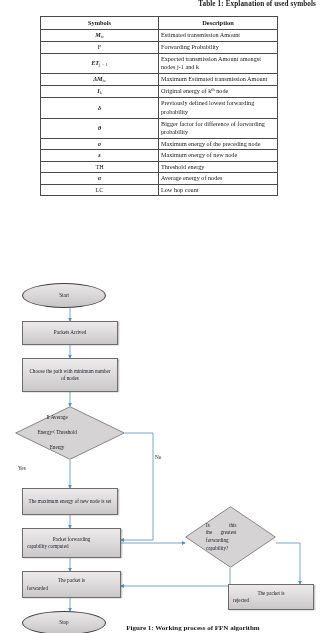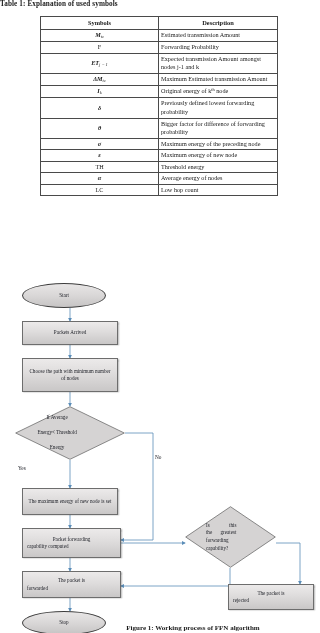--- a/index.html
+++ b/index.html
@@ -15,21 +15,21 @@
     font-family: "Liberation Serif", serif;
     color: #1a1a1a;
   }
 
   
   #table-caption {
     position: absolute;
     top: 0px;
     left: 0;
     width: 316px;
-    text-align: left;
+    text-align: right;
     font-size: 7.2px;
     font-weight: bold;
     letter-spacing: 0.1px;
   }
   #symbols-table {
     position: absolute;
     left: 40px;
     top: 16px;
     width: 237px;
     border-collapse: collapse;

